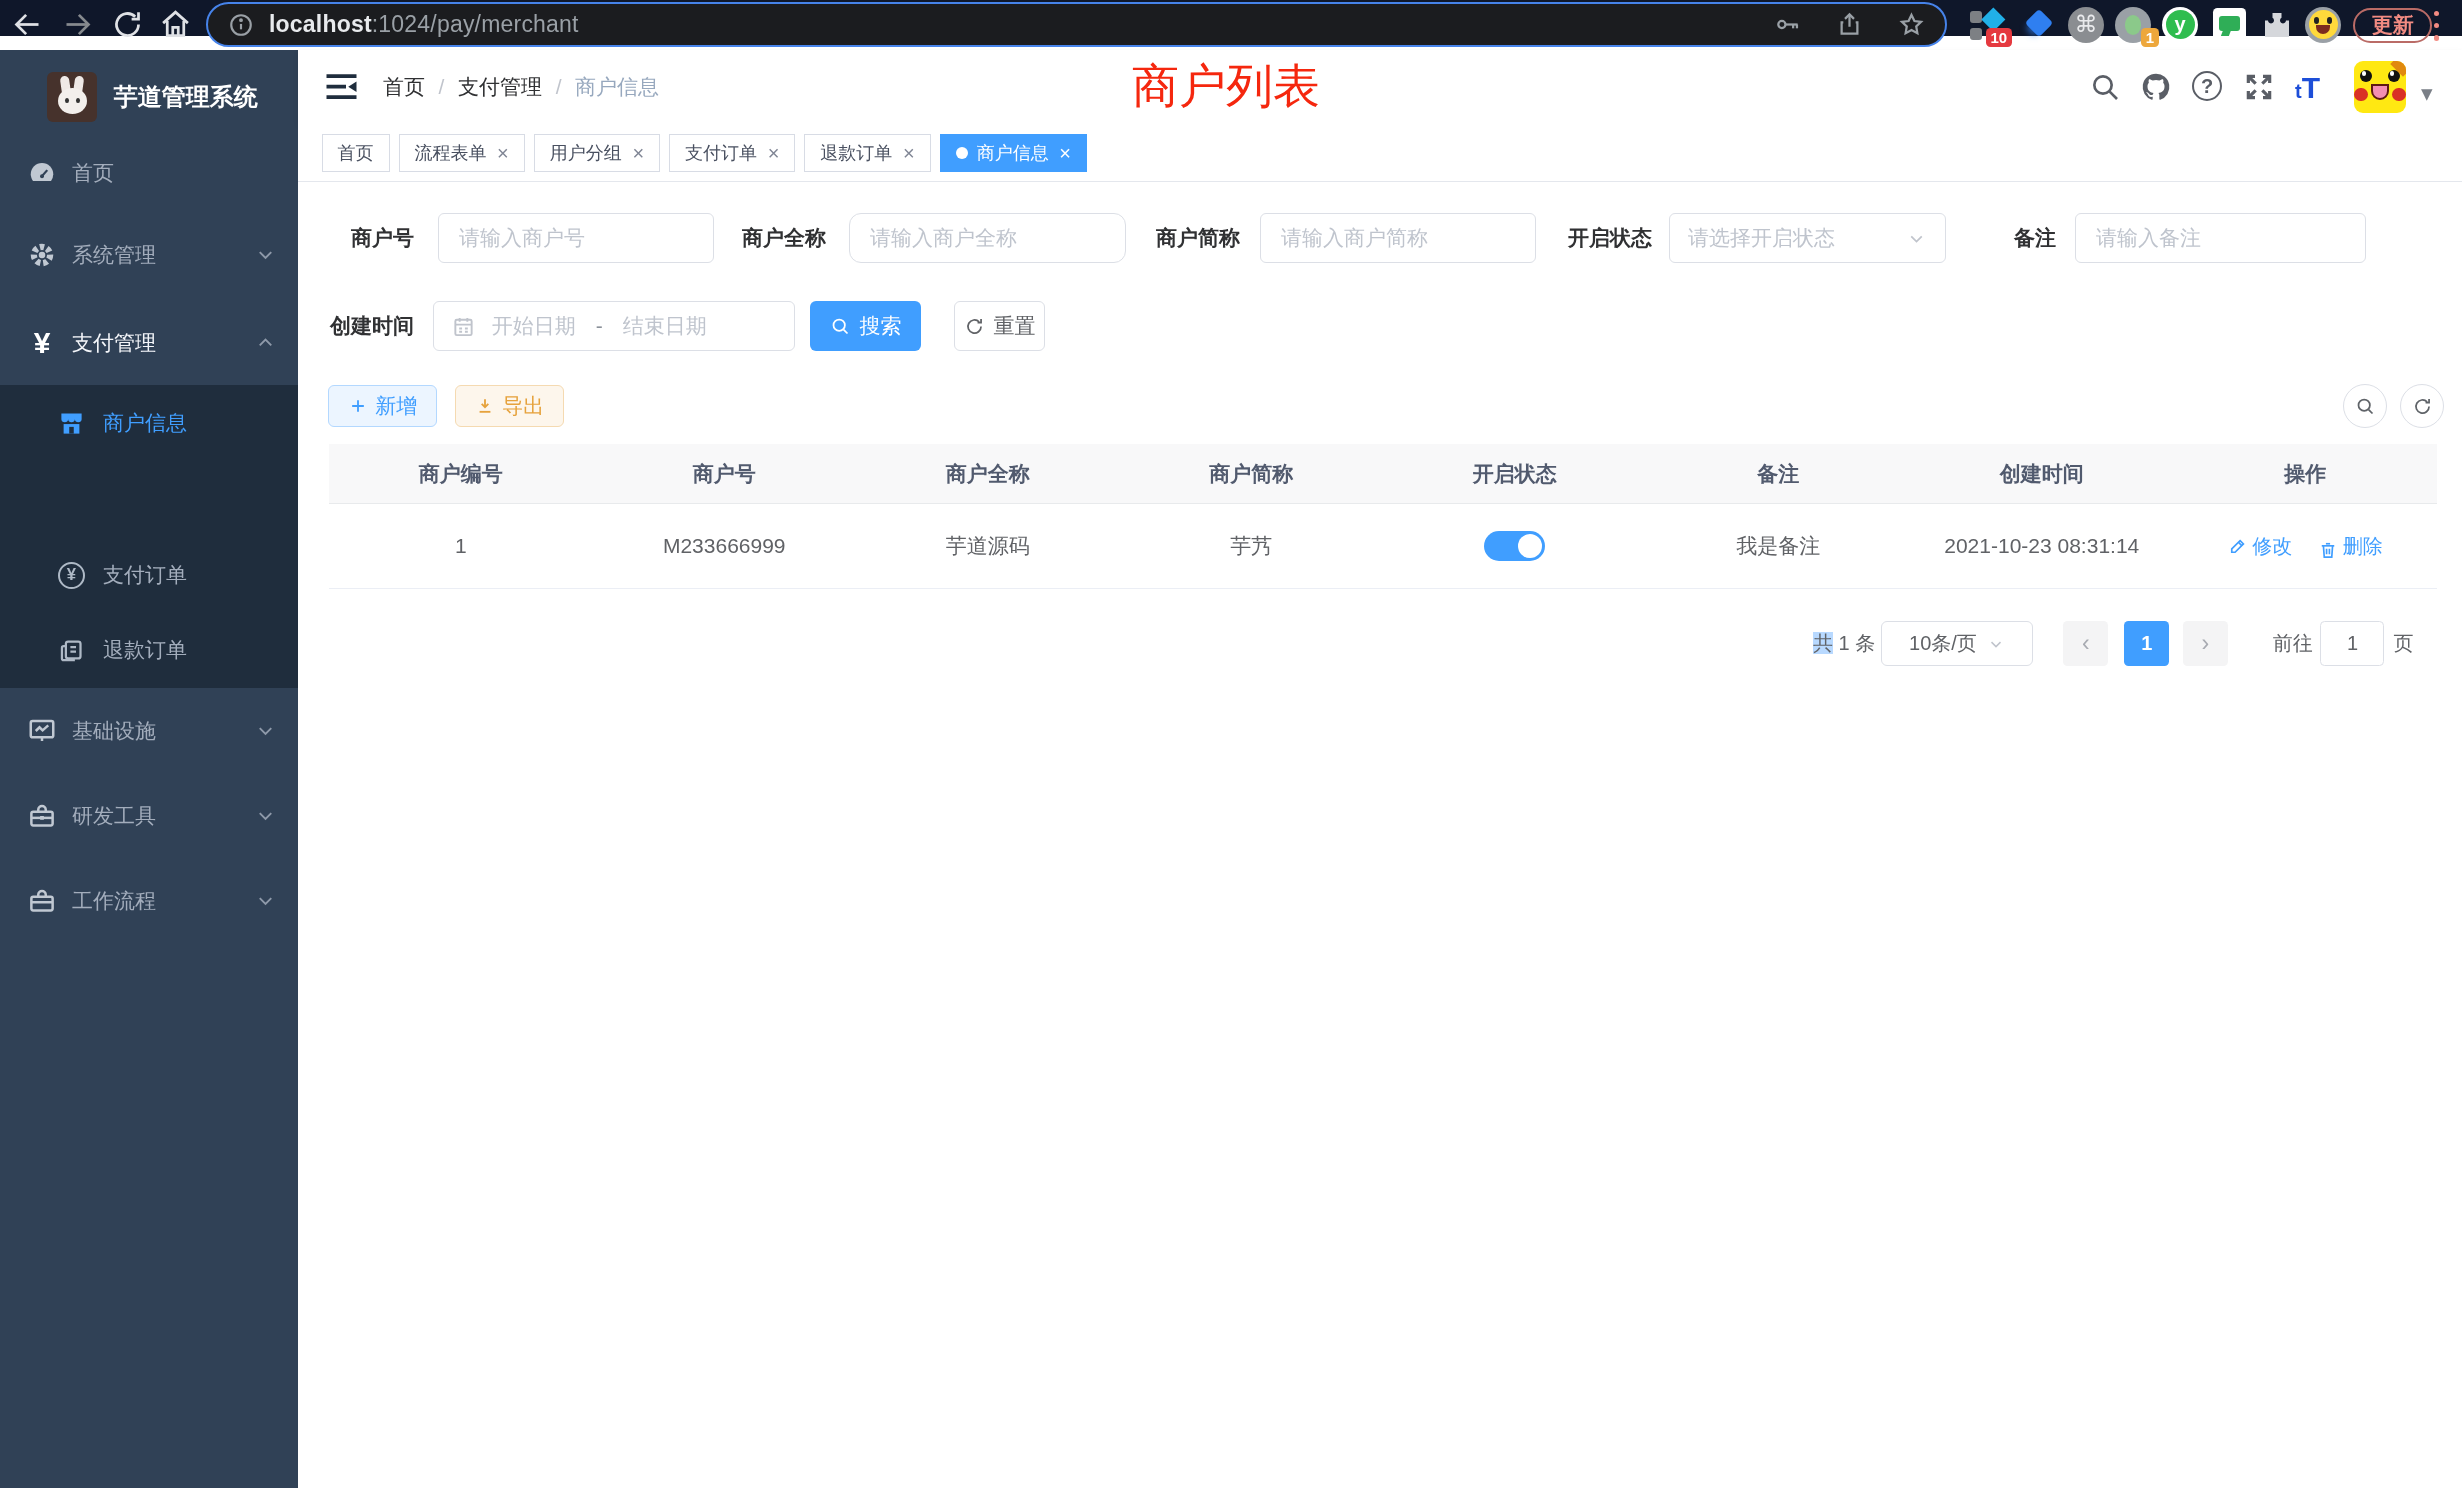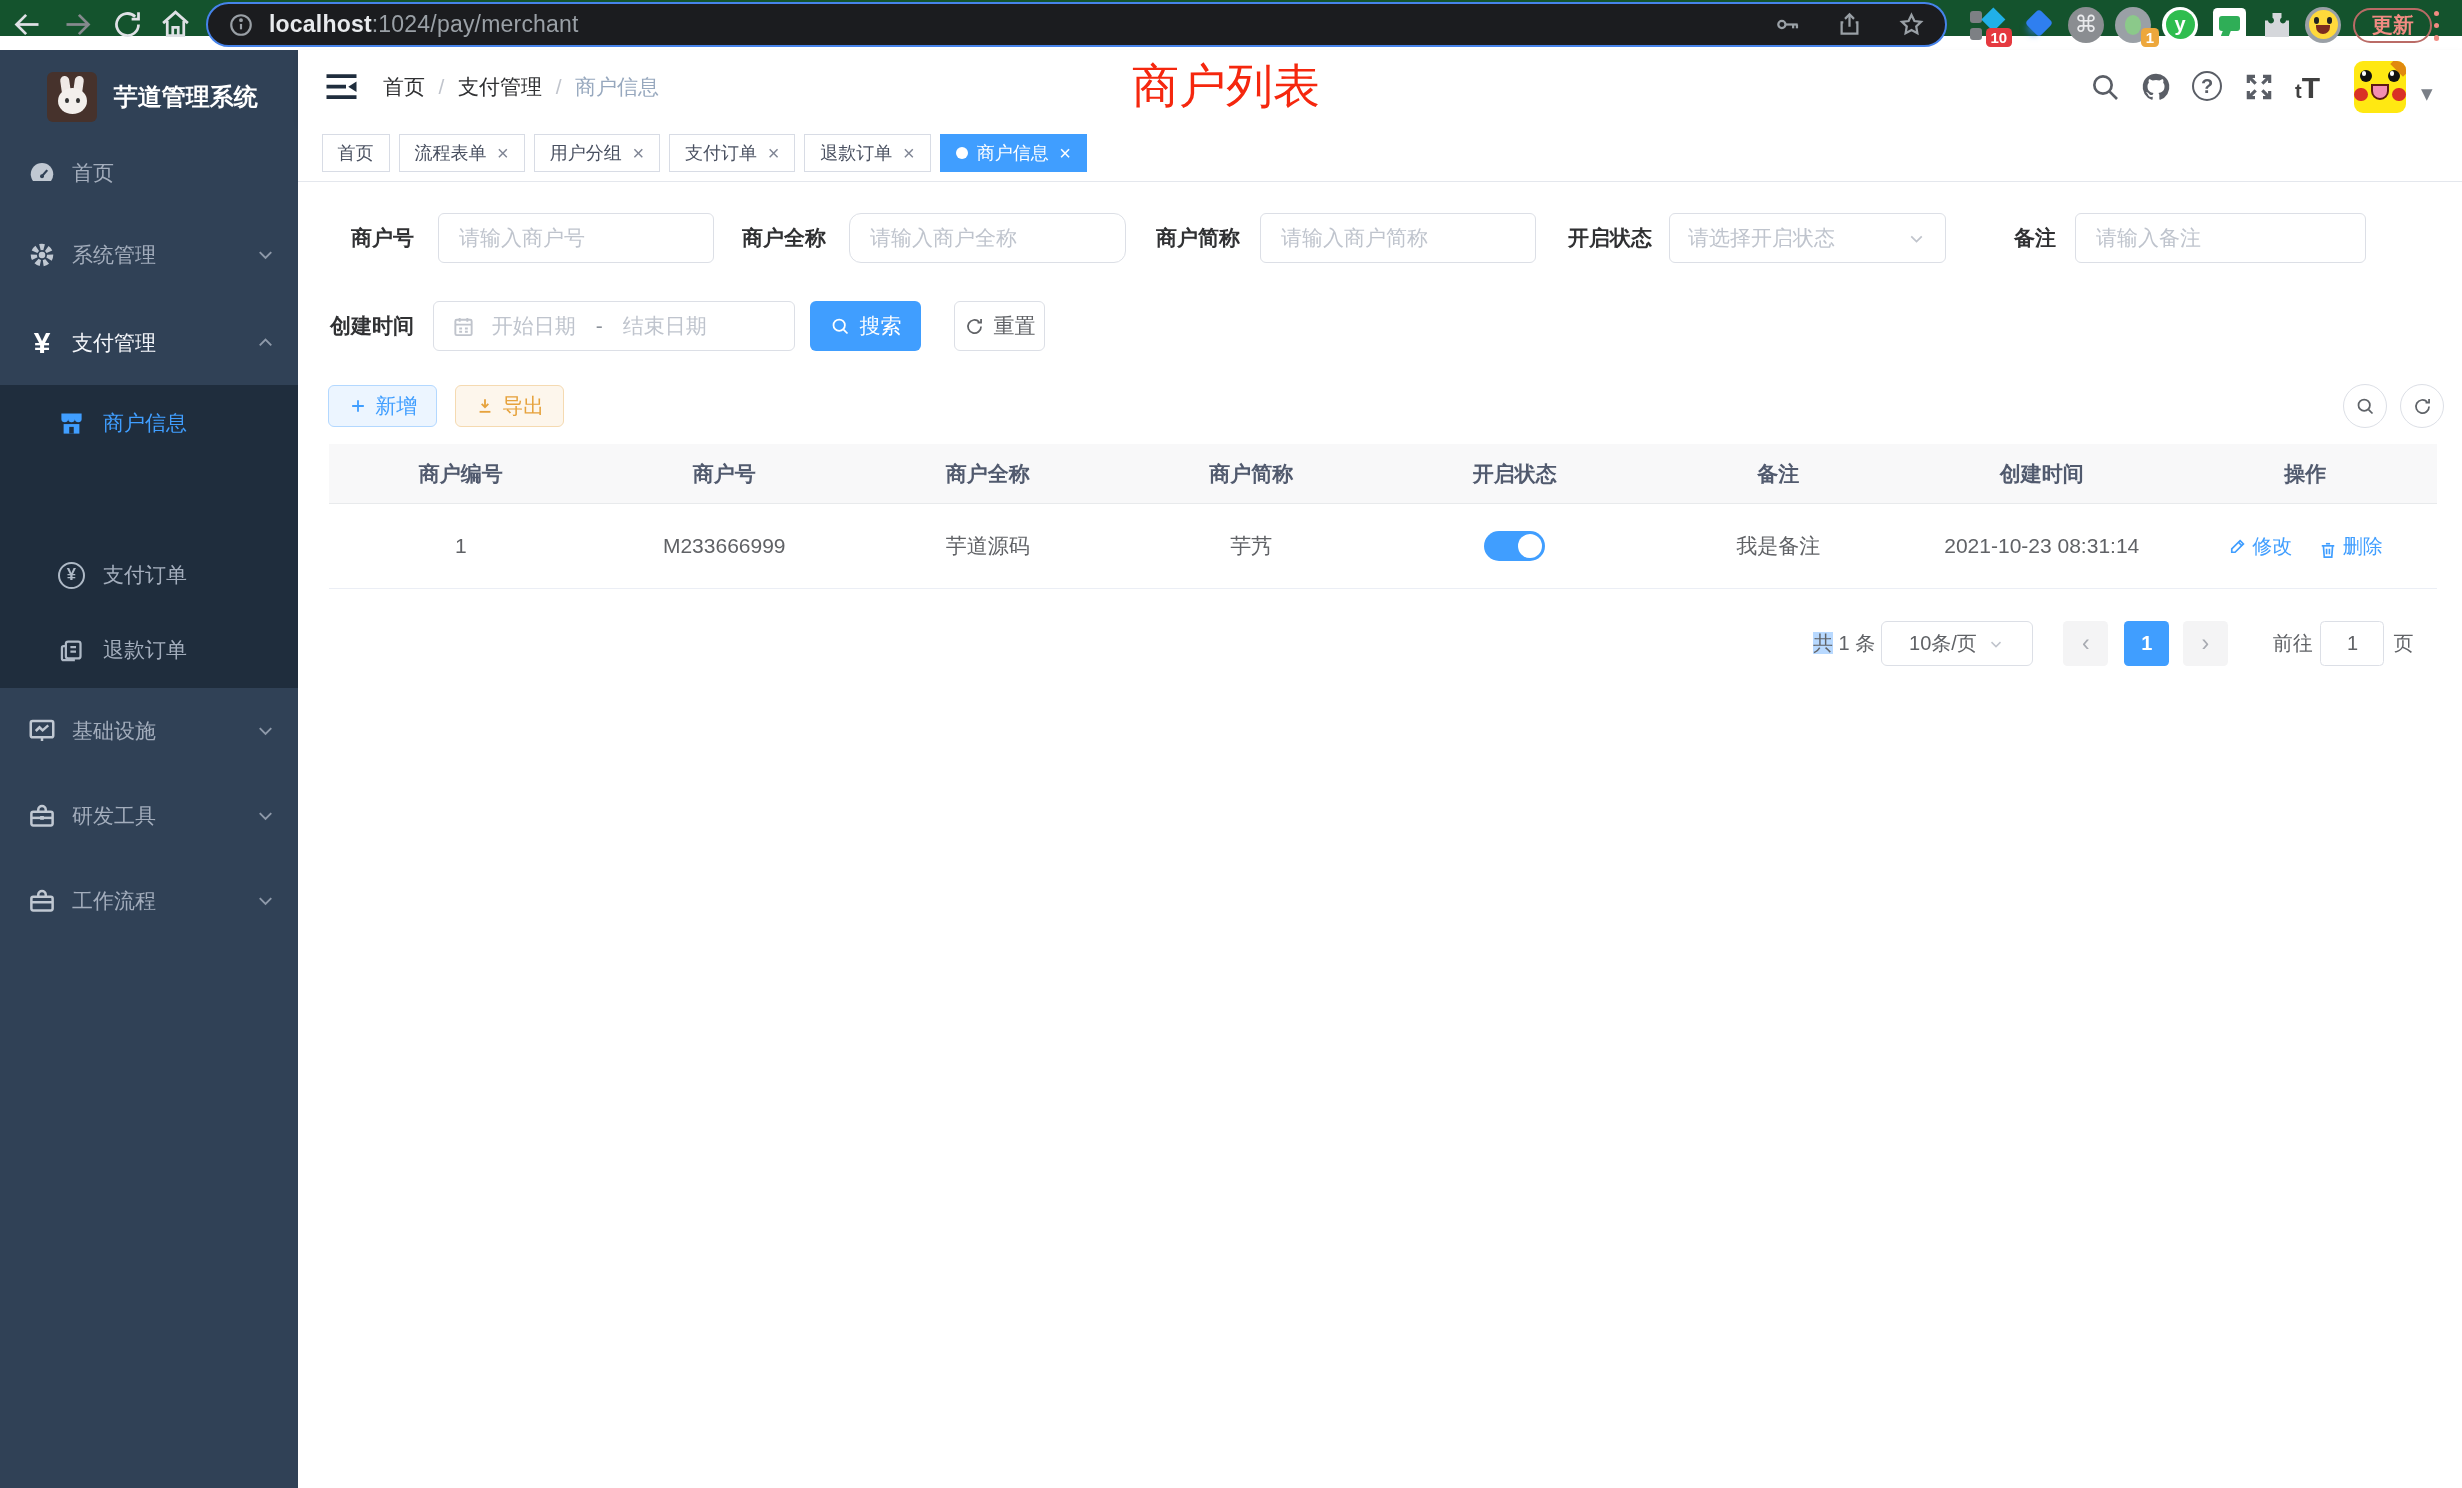--- a/index.html
+++ b/index.html
@@ -1,21 +1,21 @@
 <!DOCTYPE html>
 <html style="font-size:12px"><head>
 <meta charset="utf-8">
 <style>
   * { margin:0; padding:0; box-sizing:border-box; }
   html,body { width:2462px; height:1489px; overflow:hidden; background:#fff;
     font-family:"Liberation Sans","DejaVu Sans",sans-serif; }
   svg { display:block; }
 
   
-  .chrome { position:absolute; left:0; top:0; width:2462px; height:36px; background:#14532d; }
+  .chrome { position:absolute; left:0; top:0; width:2462px; height:36px; background:#0f172a; }
   .nav-btn { position:absolute; top:8.3px; width:33px; height:33px; color:#dfe1e5; }
   .nav-btn.dim { color:#868a8e; }
   .urlbar { position:absolute; left:206px; top:2.3px; width:1741px; height:45px;
     border:2.3px solid #4683ea; border-radius:23px; background:#1b1c1f;
     display:flex; align-items:center; padding:0 20px; }
   .url-info { width:26px; height:26px; color:#9aa0a6; margin-right:15px; }
   .url-text { font-size:23px; letter-spacing:0.2px; }
   .url-host { color:#e8eaed; font-weight:700; }
   .url-rest { color:#9aa0a6; }
   .urlbar .spacer { flex:1; }
@@ -61,21 +61,21 @@
 
   
   .main { position:absolute; left:298px; top:50px; width:2164px; height:1439px; background:#fff; }
   .topbar { position:absolute; left:0; top:0; width:2164px; height:74px; background:#fff; box-shadow:0 1.5px 6px rgba(0,21,41,.06); }
   .hamburger { position:absolute; left:27px; top:22px; width:33px; height:30px; color:#1f2d3d; cursor:pointer; }
   .crumbs { position:absolute; left:85px; top:0; height:74px; display:flex; align-items:center; font-size:21px; }
   .crumb { color:#303133; }
   .crumb-sep { color:#c0c4cc; margin:0 13.6px; }
   .crumb.last { color:#97a8be; }
   .top-ic { position:absolute; top:21px; width:32px; height:32px; color:#5a5e66; cursor:pointer; }
-  .fontsize-ic { position:absolute; top:23px; font-size:30px; font-weight:700; color:#404040; line-height:30px; cursor:pointer; }
+  .fontsize-ic { position:absolute; top:23px; font-size:30px; font-weight:700; color:#1d4ed8; line-height:30px; cursor:pointer; }
   .fontsize-ic::first-letter { font-size:20px; }
   .help-circle { border:2.3px solid #5a5e66; border-radius:50%; width:30px; height:30px; font-size:20px; font-weight:700;
     display:flex; align-items:center; justify-content:center; }
   .avatar { position:absolute; left:2056px; top:10.6px; width:52px; height:52px; border-radius:9px; background:#ffe812; overflow:hidden; cursor:pointer; }
   .avatar .eye { position:absolute; top:9px; width:12px; height:12px; background:#111; border-radius:50%; }
   .avatar .glint { position:absolute; width:4.5px; height:4.5px; background:#fff; border-radius:50%; top:1.5px; left:1.5px;}
   .avatar .cheek { position:absolute; top:27px; width:13.6px; height:13.6px; background:#d93025; border-radius:50%; }
   .avatar .mouth { position:absolute; left:16.7px; top:23px; width:18px; height:16.7px; background:#f48fb1; border:2.3px solid #5d1a12; border-radius:0 0 18px 18px; }
   .avatar .earpiece { position:absolute; right:-6px; top:-6px; width:18px; height:18px; background:#e0890f; transform:rotate(45deg);}
   .caret { position:absolute; left:2123px; top:30px; color:#7a7f87; font-size:23px; cursor:pointer; }

